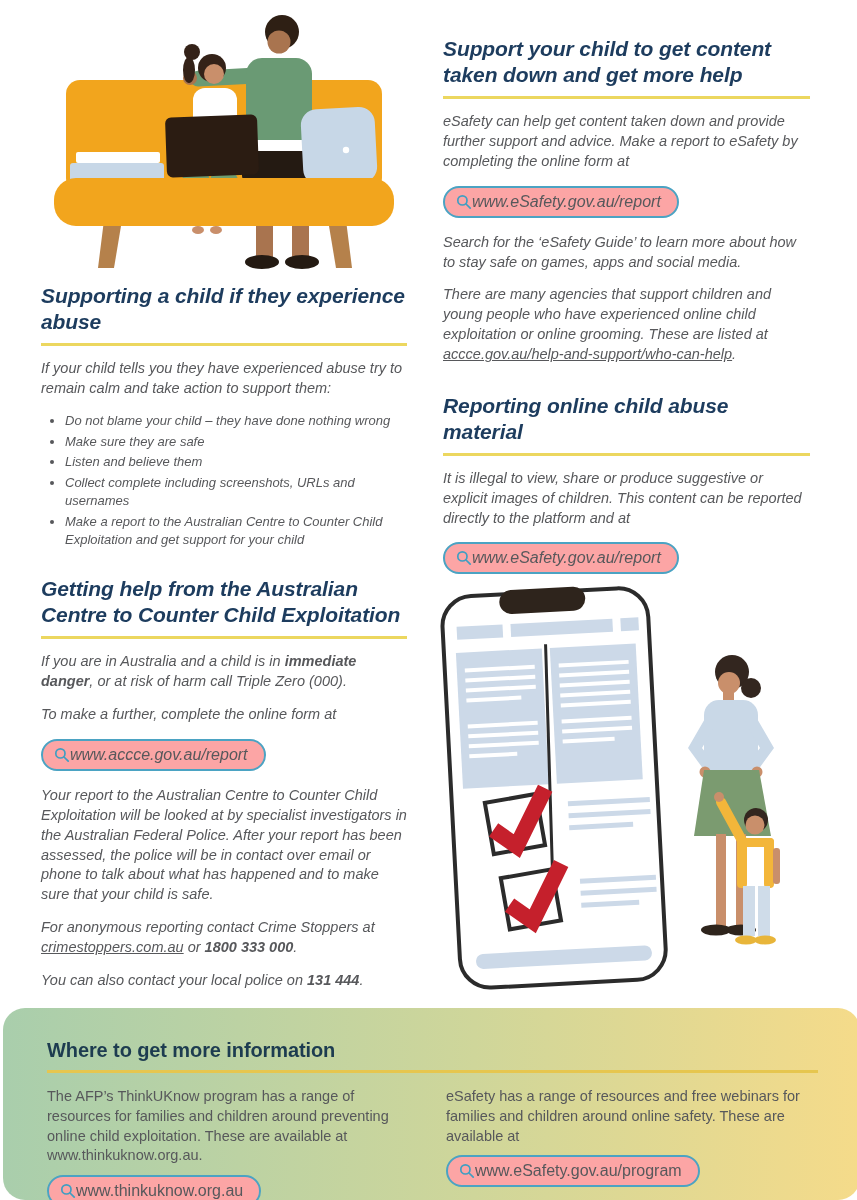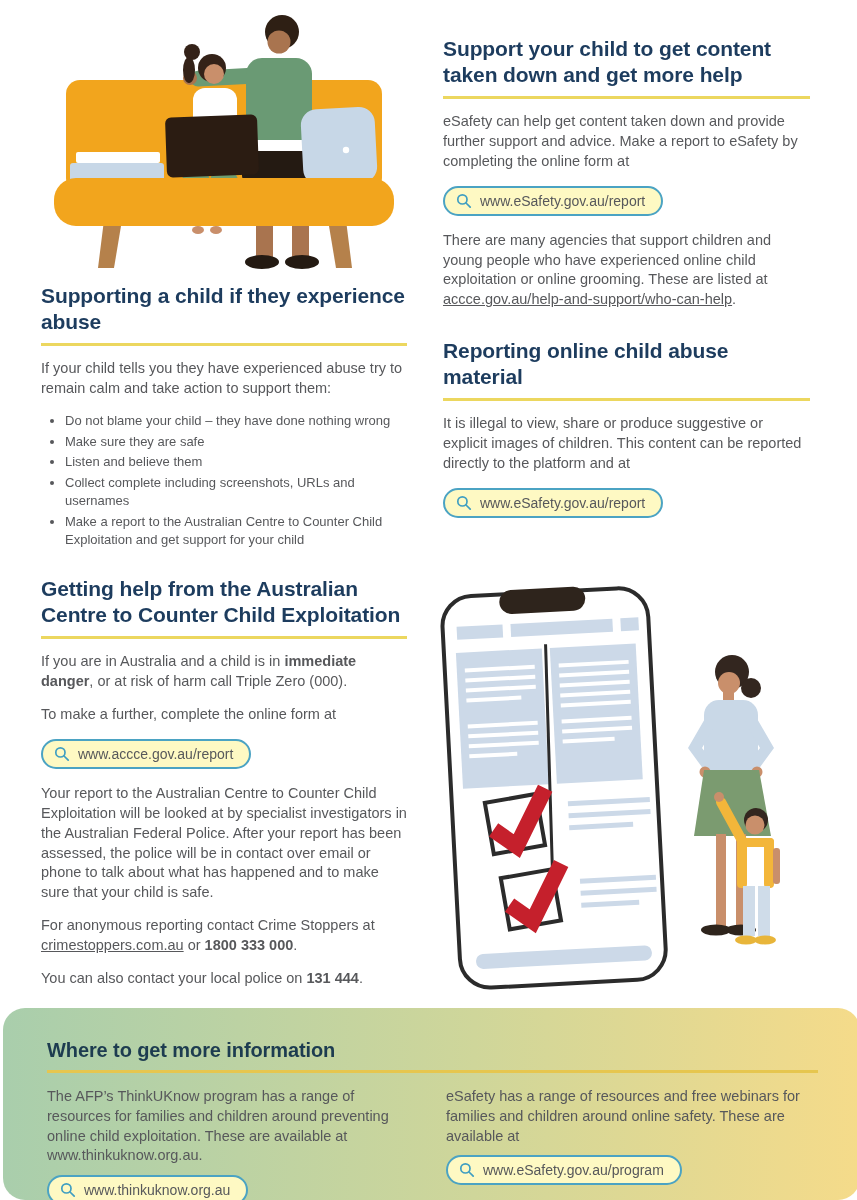--- a/index.html
+++ b/index.html
@@ -1,37 +1,37 @@
 <!DOCTYPE html>
 <html><head>
 <meta charset="utf-8">
 <style>
   html,body{margin:0;padding:0;}
   body{
     width:857px;height:1200px;position:relative;background:#ffffff;
     font-family:"Liberation Sans", sans-serif;color:#57585b;overflow:hidden;
   }
-  .col{position:absolute;}
+  .col{position:absolute;font-style:italic;}
   #col-left{left:41px;top:283px;width:366px;}
   #col-right{left:443px;top:36px;width:367px;}
   h2{
     margin:0;color:#1d3c5e;font-size:21px;line-height:1.24;font-weight:bold;
     letter-spacing:-0.1px;
   }
   .rule{height:3px;background:#ecd75f;border:none;margin:8px 0 13px 0;}
   p{margin:0 0 13px 0;font-size:14.5px;line-height:1.37;}
   ul{margin:0 0 13px 6px;padding:0 0 0 18px;}
   li{font-size:13px;line-height:1.37;margin-bottom:3px;}
   .b{font-weight:bold;}
   .u{text-decoration:underline;}
   .sec2{margin-top:28px;}
   .pill{
-    display:inline-flex;align-items:center;gap:8px;
-    border:2px solid #4ba3c3;border-radius:22px;background:#fef9c3;
-    padding:5px 16px 5px 11px;font-size:14px;color:#57585b;
+    display:inline-flex;align-items:center;
+    border:2px solid #4ba3c3;border-radius:22px;background:#fca5a5;
+    padding:5px 16px 5px 11px;font-size:16px;color:#57585b;
     margin:1px 0 15px 0;cursor:pointer;
   }
   .pill svg{display:block;}
   #illu-couch{position:absolute;left:44px;top:2px;width:360px;height:272px;}
   #illu-phone{position:absolute;left:433px;top:580px;width:400px;height:428px;}
   #footer{
     position:absolute;left:3px;top:1008px;width:857px;height:192px;
     background:linear-gradient(90deg,#a9ceac 0%,#cfd69a 55%,#f5db8a 100%);
     border-radius:22px;
   }
@@ -120,20 +120,21 @@
   <h2>Support your child to get content taken down and get more help</h2>
   <div class="rule"></div>
   <p>eSafety can help get content taken down and provide further support and advice. Make a report to eSafety by completing the online form at</p>
   <div class="pill">
     <svg width="16" height="16" viewBox="0 0 16 16">
         <circle cx="6.4" cy="6.4" r="4.6" fill="none" stroke="#3f9ec2" stroke-width="1.7"></circle>
         <line x1="10" y1="10" x2="14.2" y2="14.2" stroke="#3f9ec2" stroke-width="1.7" stroke-linecap="round"></line>
       </svg>
     <span>www.eSafety.gov.au/report</span>
   </div>
+  <p>Search for the ‘eSafety Guide’ to learn more about how to stay safe on games, apps and social media.</p>
   <p><span>There are many agencies that support children and young people who have experienced online child exploitation or online grooming. These are listed at </span><span class="u">accce.gov.au/help-and-support/who-can-help</span><span>.</span></p>
 
   <h2 class="sec2">Reporting online child abuse material</h2>
   <div class="rule"></div>
   <p>It is illegal to view, share or produce suggestive or explicit images of children. This content can be reported directly to the platform and at</p>
   <div class="pill">
     <svg width="16" height="16" viewBox="0 0 16 16">
         <circle cx="6.4" cy="6.4" r="4.6" fill="none" stroke="#3f9ec2" stroke-width="1.7"></circle>
         <line x1="10" y1="10" x2="14.2" y2="14.2" stroke="#3f9ec2" stroke-width="1.7" stroke-linecap="round"></line>
       </svg>

